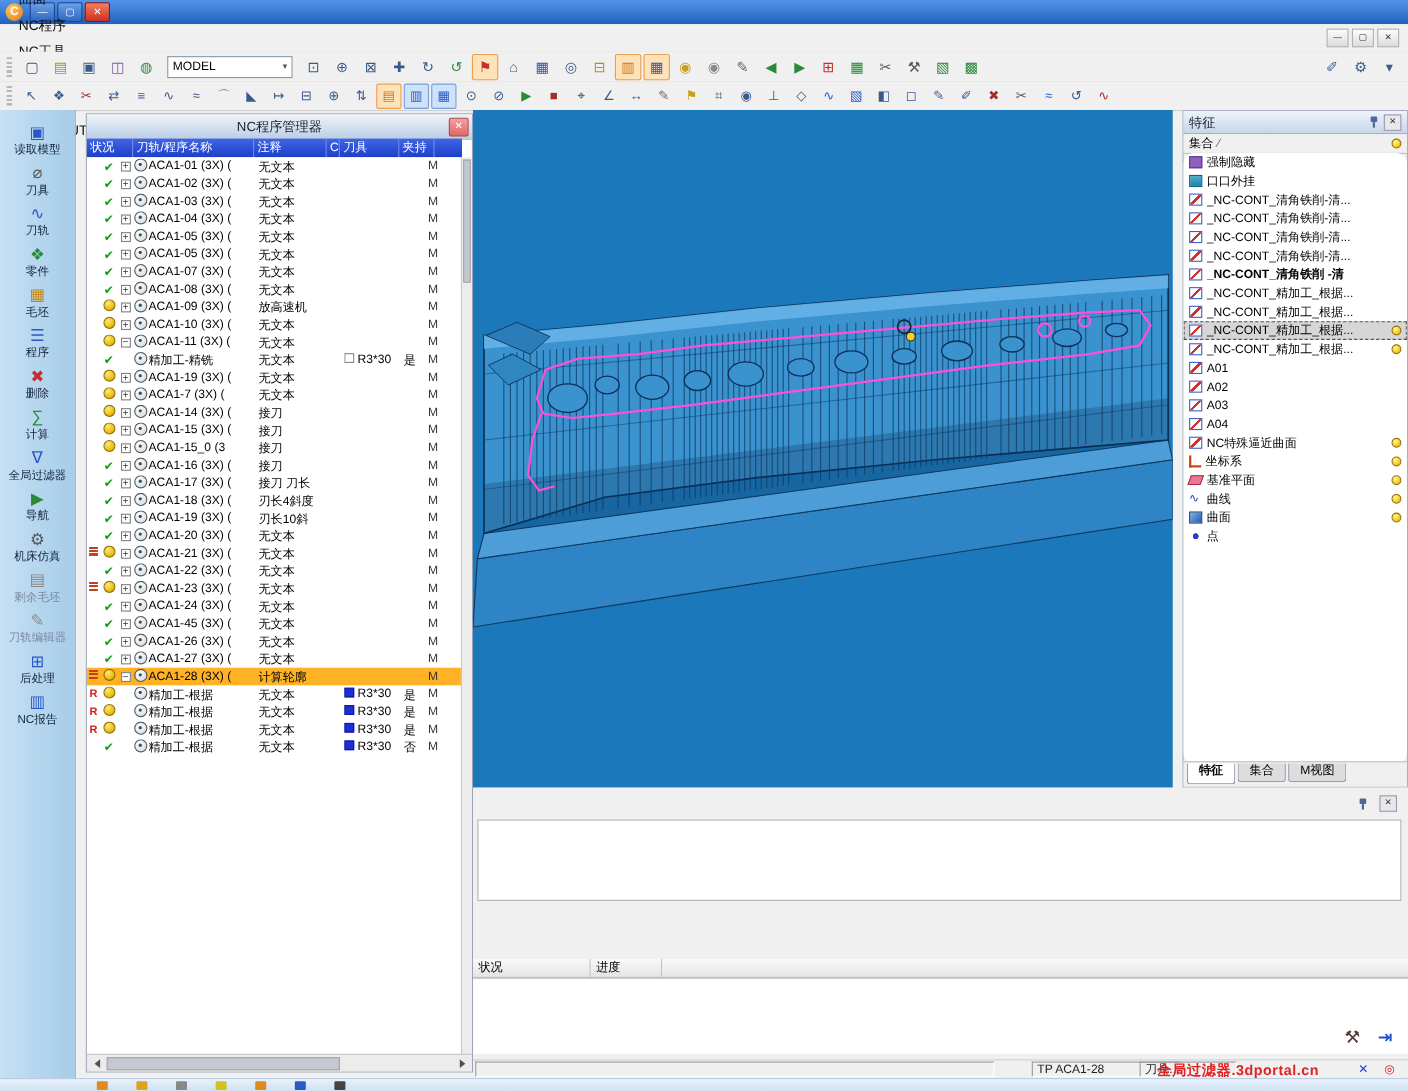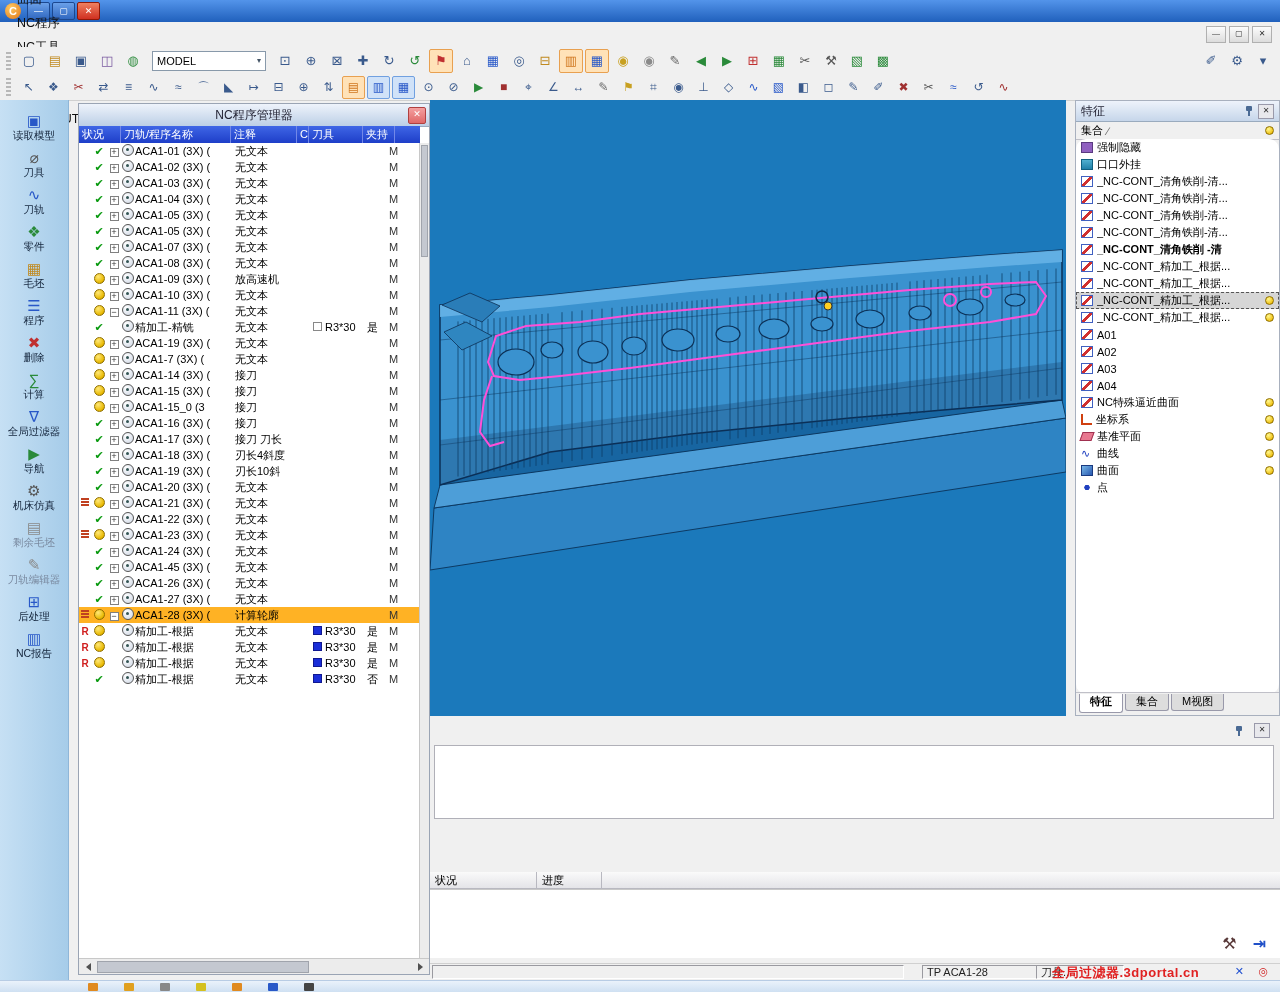--- a/index.html
+++ b/index.html
@@ -129,21 +129,21 @@
   .bp-hcell.fill{flex:1;border-right:none;}
   .bp-box2{position:absolute;left:0;right:0;top:173px;bottom:5px;background:#fff;border-top:1px solid #c8c8c8;}
   .bp-tools{position:absolute;right:14px;bottom:5px;display:flex;gap:16px;font-size:16px;}
   .bp-tool-a{color:#583838;}
   .bp-tool-b{color:#2050c8;font-weight:bold;}
 
   
   .statusbar{position:absolute;left:430px;top:963px;width:850px;height:17px;background:#f0f0f0;border-top:1px solid #d0d0d0;font-size:11px;box-sizing:border-box;}
   .sb-seg{position:absolute;top:1px;height:14px;border:1px solid;border-color:#9a9aa0 #fff #fff #9a9aa0;padding:0 4px;line-height:13px;color:#222;white-space:nowrap;overflow:hidden;box-sizing:border-box;}
   .sb-1{left:2px;width:472px;}
-  .sb-tp{left:492px;width:136px;}
+  .sb-tp{left:508px;width:136px;}
   .sb-tool{left:606px;width:88px;}
   .sb-watermark{position:absolute;left:622px;top:0;font-size:13px;font-weight:bold;color:#e02222;z-index:3;white-space:nowrap;letter-spacing:.5px;}
   .sb-ico{position:absolute;top:1px;font-size:11px;}
   .sb-x{right:36px;color:#2050d0;font-weight:bold;}
   .sb-o{right:12px;color:#d02020;}
   .taskbar{position:absolute;left:0;top:980px;right:0;height:12px;background:linear-gradient(#eaf2fb,#cfe0f2);border-top:1px solid #b8cce4;display:flex;align-items:center;gap:26px;padding-left:88px;box-sizing:border-box;}
   .tk-ico{width:10px;height:8px;border-radius:1px;flex:none;}
 </style>
 </head>
 <body>

